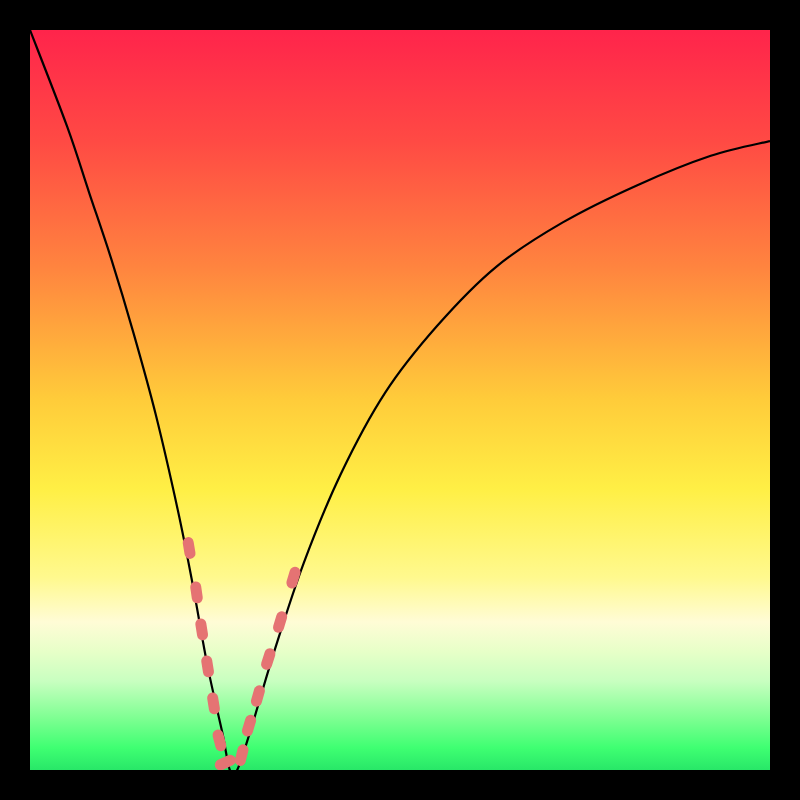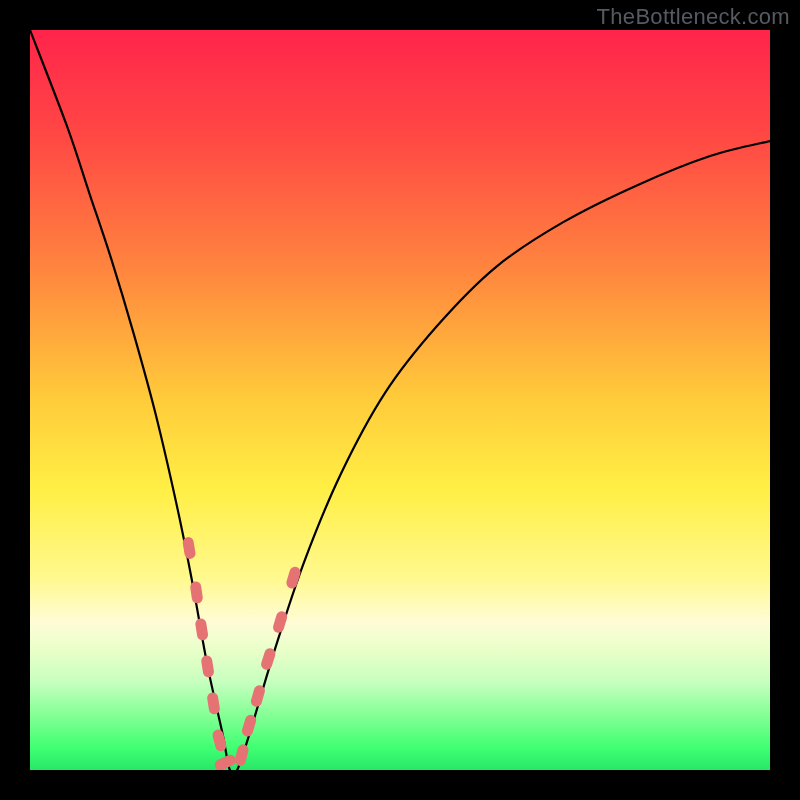--- a/index.html
+++ b/index.html
@@ -65,21 +65,20 @@
   .dot {
     fill: #e57373;
     stroke: #000;
     stroke-width: 0; 
   }
 </style>
 </head>
 <body>
 
 <div class="frame">
-  <span class="watermark">TheBottleneck.com</span>
 
   <div class="plot-area">
     <svg class="curves" viewBox="0 0 740 740" preserveAspectRatio="none">
       <path id="curve-path" class="curve" d="M 0,0 C 6.166666666666667,16.033333333333342 27.133333333333333,69.06666666666672 37,96.20000000000005 C 46.86666666666667,123.33333333333337 51.800000000000004,140.59999999999997 59.2,162.79999999999995 C 66.60000000000001,184.99999999999994 74,205.9666666666667 81.4,229.40000000000003 C 88.80000000000001,252.83333333333337 96.2,277.50000000000006 103.60000000000001,303.40000000000003 C 111.00000000000001,329.3 118.4,355.20000000000005 125.80000000000001,384.8 C 133.20000000000002,414.4 141.83333333333334,452.6333333333333 148,481 C 154.16666666666666,509.3666666666667 157.86666666666667,529.1 162.8,555 C 167.73333333333335,580.9 172.66666666666666,611.7333333333333 177.6,636.4 C 182.53333333333333,661.0666666666666 188.7,685.7333333333333 192.4,703 C 196.10000000000002,720.2666666666667 197.33333333333334,733.8333333333334 199.8,740 C 202.26666666666668,746.1666666666666 203.50000000000003,747.4 207.20000000000002,740 C 210.9,732.6 215.83333333333334,715.3333333333334 222,695.6 C 228.16666666666666,675.8666666666667 235.5666666666667,648.7333333333333 244.20000000000002,621.6 C 252.83333333333334,594.4666666666667 262.7,562.4 273.8,532.8 C 284.90000000000003,503.19999999999993 297.23333333333335,472.3666666666667 310.8,444 C 324.3666666666667,415.6333333333333 339.16666666666663,387.26666666666665 355.2,362.59999999999997 C 371.23333333333335,337.9333333333333 388.50000000000006,316.9666666666667 407.00000000000006,296 C 425.50000000000006,275.0333333333333 445.23333333333335,254.06666666666663 466.2,236.79999999999995 C 487.16666666666663,219.53333333333327 509.3666666666666,205.96666666666664 532.8,192.39999999999998 C 556.2333333333332,178.83333333333331 582.1333333333332,166.49999999999997 606.8,155.39999999999998 C 631.4666666666667,144.29999999999998 658.6,133.20000000000007 680.8000000000001,125.80000000000007 C 703.0000000000001,118.40000000000008 730.1333333333333,113.46666666666668 740,111"></path>
       <g id="marker-layer">
           <rect x="-11" y="-5.5" width="22" height="11" rx="5.5" ry="5.5" class="dot" transform="translate(159.1,518) rotate(80.53767779197437)"></rect>
           <rect x="-11" y="-5.5" width="22" height="11" rx="5.5" ry="5.5" class="dot" transform="translate(166.5,562.4) rotate(82.03038960567868)"></rect>
           <rect x="-11" y="-5.5" width="22" height="11" rx="5.5" ry="5.5" class="dot" transform="translate(171.67999999999998,599.4) rotate(80.90972307917767)"></rect>
           <rect x="-11" y="-5.5" width="22" height="11" rx="5.5" ry="5.5" class="dot" transform="translate(177.6,636.4) rotate(80.90972307917767)"></rect>
           <rect x="-11" y="-5.5" width="22" height="11" rx="5.5" ry="5.5" class="dot" transform="translate(183.52,673.4) rotate(80.9097230791777)"></rect>

